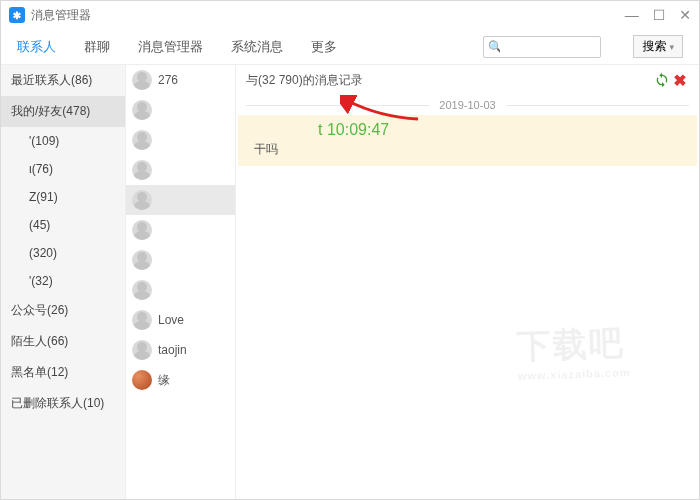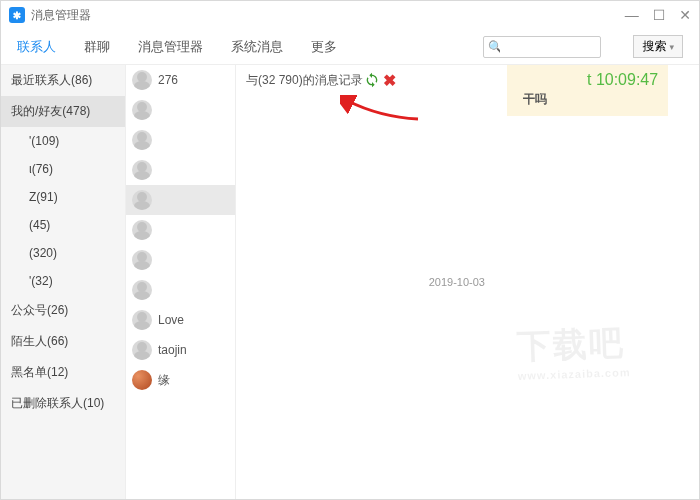--- a/index.html
+++ b/index.html
@@ -26,32 +26,32 @@
   .sidebar .cat.indent { padding-left: 28px; }
   .contactcol { width: 110px; border-right: 1px solid #eee; overflow-y: auto; }
   .contactcol .row { display: flex; align-items: center; height: 30px; padding: 0 6px; cursor: pointer; gap:6px;}
   .contactcol .row.selected { background: #e9e9e9; }
   .contactcol .ava { width: 20px; height: 20px; border-radius: 50%; background: #d9d9d9; flex-shrink:0; position:relative; overflow:hidden;}
   .contactcol .ava::after{content:""; position:absolute; width:10px; height:10px; background:#c4c4c4; border-radius:50%; top:2px; left:5px;}
   .contactcol .ava::before{content:""; position:absolute; width:16px; height:10px; background:#c4c4c4; border-radius:50% 50% 0 0; top:11px; left:2px;}
   .contactcol .ava.color { background: radial-gradient(circle at 30% 30%, #e89060, #b04820); }
   .contactcol .ava.color::after,.contactcol .ava.color::before{display:none;}
   .contactcol .nm { font-size: 12px; color: #555; white-space: nowrap; overflow:hidden;}
-  .chat { flex: 1; display: flex; flex-direction: row; overflow:hidden;}
+  .chat { flex: 1; display: flex; flex-direction: column; overflow:hidden;}
   .chathdr { height: 30px; display: flex; align-items: center; padding: 0 10px; font-size: 12px; color: #555; }
   .chathdr .ttl { flex: 1; }
   .chathdr .a { width: 18px; cursor: pointer; display:flex; align-items:center; justify-content:center;}
   .chathdr .refresh svg{width:16px;height:16px;}
   .chathdr .del { color: #d33; font-size: 16px; font-weight:bold;}
   .datediv { display: flex; align-items: center; font-size: 11px; color: #999; padding: 4px 10px; }
   .datediv .line { flex: 1; height: 1px; background: #e8e8e8; }
   .datediv .d { padding: 0 10px; }
   .msg { background: #fdf5de; margin: 0 2px; padding: 6px 10px 8px 10px; font-size: 12px; }
   .msg .meta { color: #55bb44; font-size: 16px; padding-left: 70px;}
-  .msg .txt { color: #555; padding-left: 6px; margin-top:2px;font-weight:bold;}
+  .msg .txt { color: #555; padding-left: 6px; margin-top:2px;}
   .arrow { position: absolute; top: 95px; left: 340px; pointer-events:none;}
   .arrow svg { width: 80px; height: 30px; }
   .watermark { position:absolute; right:70px; bottom:120px; font-size:34px; color:rgba(0,0,0,0.06); font-weight:bold; letter-spacing:2px; transform:rotate(-2deg); pointer-events:none;}
   .watermark .sub{font-size:11px; display:block; text-align:center; letter-spacing:1px;}
 </style>
 </head>
 <body>
 
 <div class="window">
 

